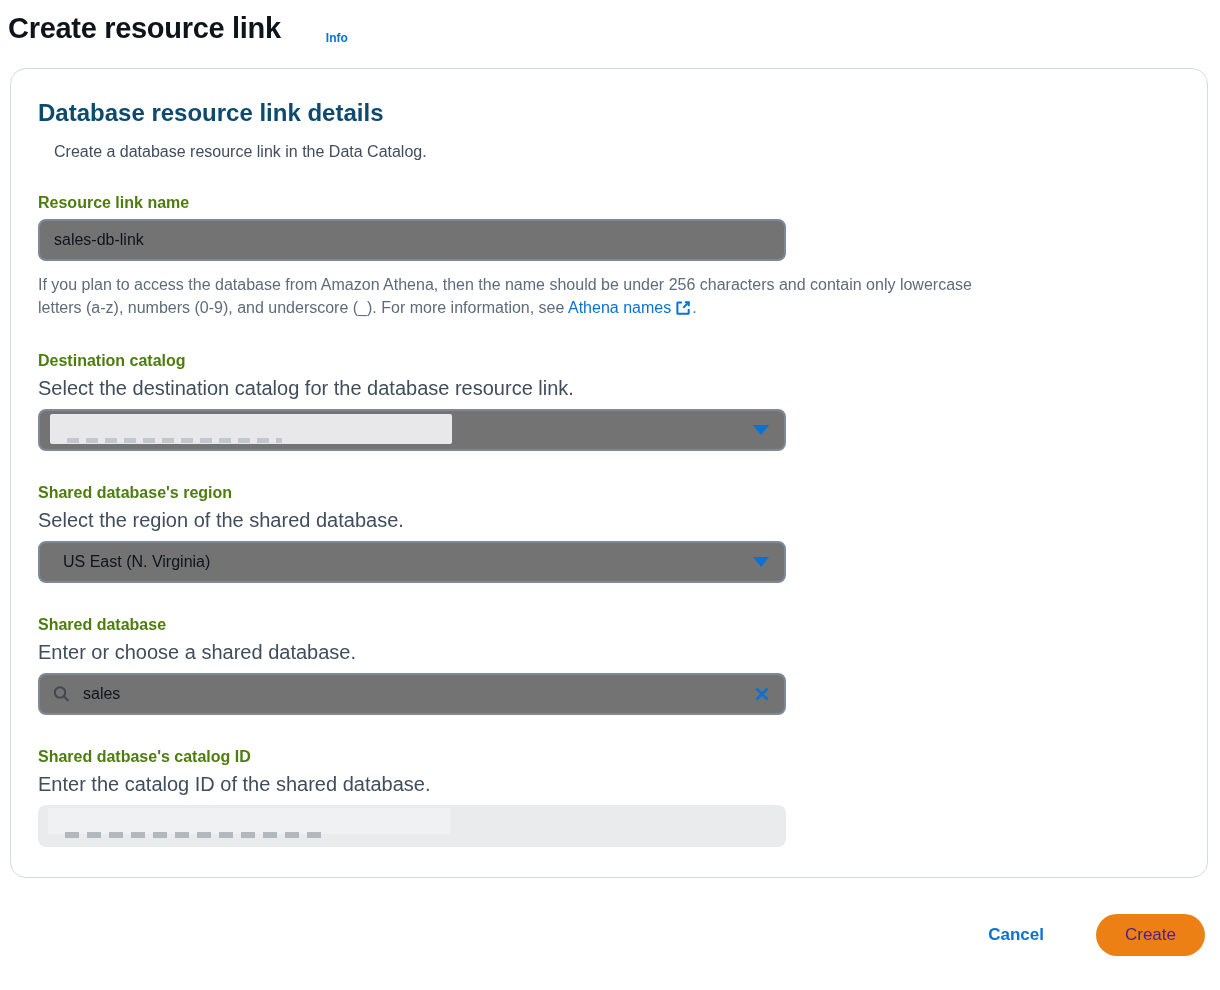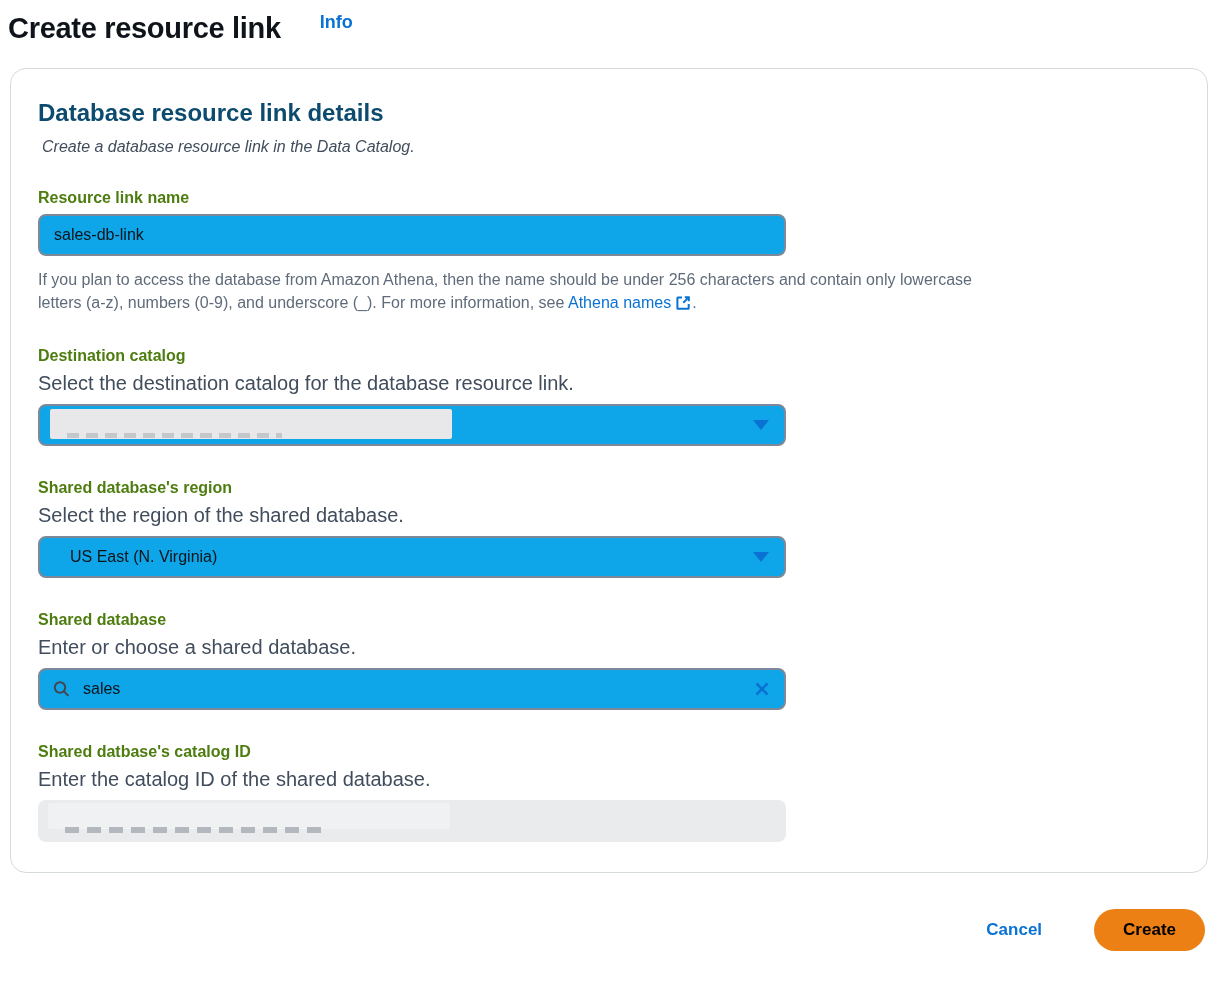--- a/index.html
+++ b/index.html
@@ -7,67 +7,67 @@
   body {
     width: 1220px; height: 990px;
     background: #ffffff;
     font-family: "Liberation Sans", sans-serif;
     color: #0f141a;
     overflow: hidden;
   }
 
   
   .page-title-row {
-    display: flex; align-items: flex-start; gap: 12px;
+    display: flex; align-items: flex-end; gap: 18px;
     padding: 12px 0 0 8px;
   }
   .page-title {
     font-size: 29px; font-weight: 700; margin: 0;
     letter-spacing: -0.3px; color: #0f141a;
   }
   .info-link {
-    color: #0972d3; font-weight: 700; font-size: 18px;
+    color: #0972d3; font-weight: 700; font-size: 12px;
     text-decoration: none; cursor: pointer; padding-left: 27px;
   }
 
   
   .card {
     margin: 23px 12px 0 10px;
     border: 1px solid #d5dbdb;
     border-radius: 16px;
     background: #ffffff;
     padding: 30px 27px 30px 27px;
   }
   .card-title { font-size: 24px; font-weight: 700; margin: 0 0 11px 0; color: #0c4a6e; }
-  .card-desc  { font-size: 16px; color: #414d5c; margin: 4px; font-style: italic; }
+  .card-desc  { font-size: 16px; color: #414d5c; margin: 16px; }
 
   
   .field { margin-top: 33px; }
   .field-label { font-size: 16px; font-weight: 700; color: #4d7c0f; margin-bottom: 7px; }
   .field-desc  { font-size: 20px; color: #414d5c; margin-bottom: 9px; }
 
   .control {
     position: relative;
     width: 748px; height: 42px;
     border: 2px solid #7d8998;
     border-radius: 8px;
-    background: #0ea5e9;
+    background: #737373;
     display: flex; align-items: center;
     cursor: pointer;
   }
   .text-input {
     border: none; outline: none; background: transparent;
     font-family: "Liberation Sans", sans-serif;
     font-size: 16px; color: #0f141a;
     width: 100%; height: 100%;
     padding: 0 14px;
     border-radius: 8px;
   }
   .text-input.with-search { padding-left: 43px; padding-right: 60px; }
-  .select-value { font-size: 16px; color: #0f141a; padding: 0 30px; }
+  .select-value { font-size: 16px; color: #0f141a; padding: 0 23px; }
 
   .caret-icon {
     position: absolute; right: 15px; top: 50%;
     transform: translateY(-50%);
     width: 0; height: 0;
     border-left: 8px solid transparent;
     border-right: 8px solid transparent;
     border-top: 10px solid #0972d3;
   }
   .search-icon { position: absolute; left: 12px; top: 50%; transform: translateY(-50%); display: flex; }
@@ -114,21 +114,21 @@
   .cancel-link {
     color: #0972d3; font-size: 17px; font-weight: 700;
     text-decoration: none; cursor: pointer; background: none; border: none;
     font-family: "Liberation Sans", sans-serif;
   }
   .create-btn {
     background: #ec8014; border: none; cursor: pointer;
     height: 42px; padding: 0 29px;
     border-radius: 21px;
     font-family: "Liberation Sans", sans-serif;
-    font-size: 17px; font-weight: 700; color: #000000;
+    font-size: 17px; font-weight: 400; color: #4c1d95;
   }
 </style>
 </head>
 <body>
 
 <div class="page-title-row">
   <h1 class="page-title">Create resource link</h1>
   <a class="info-link">Info</a>
 </div>
 

